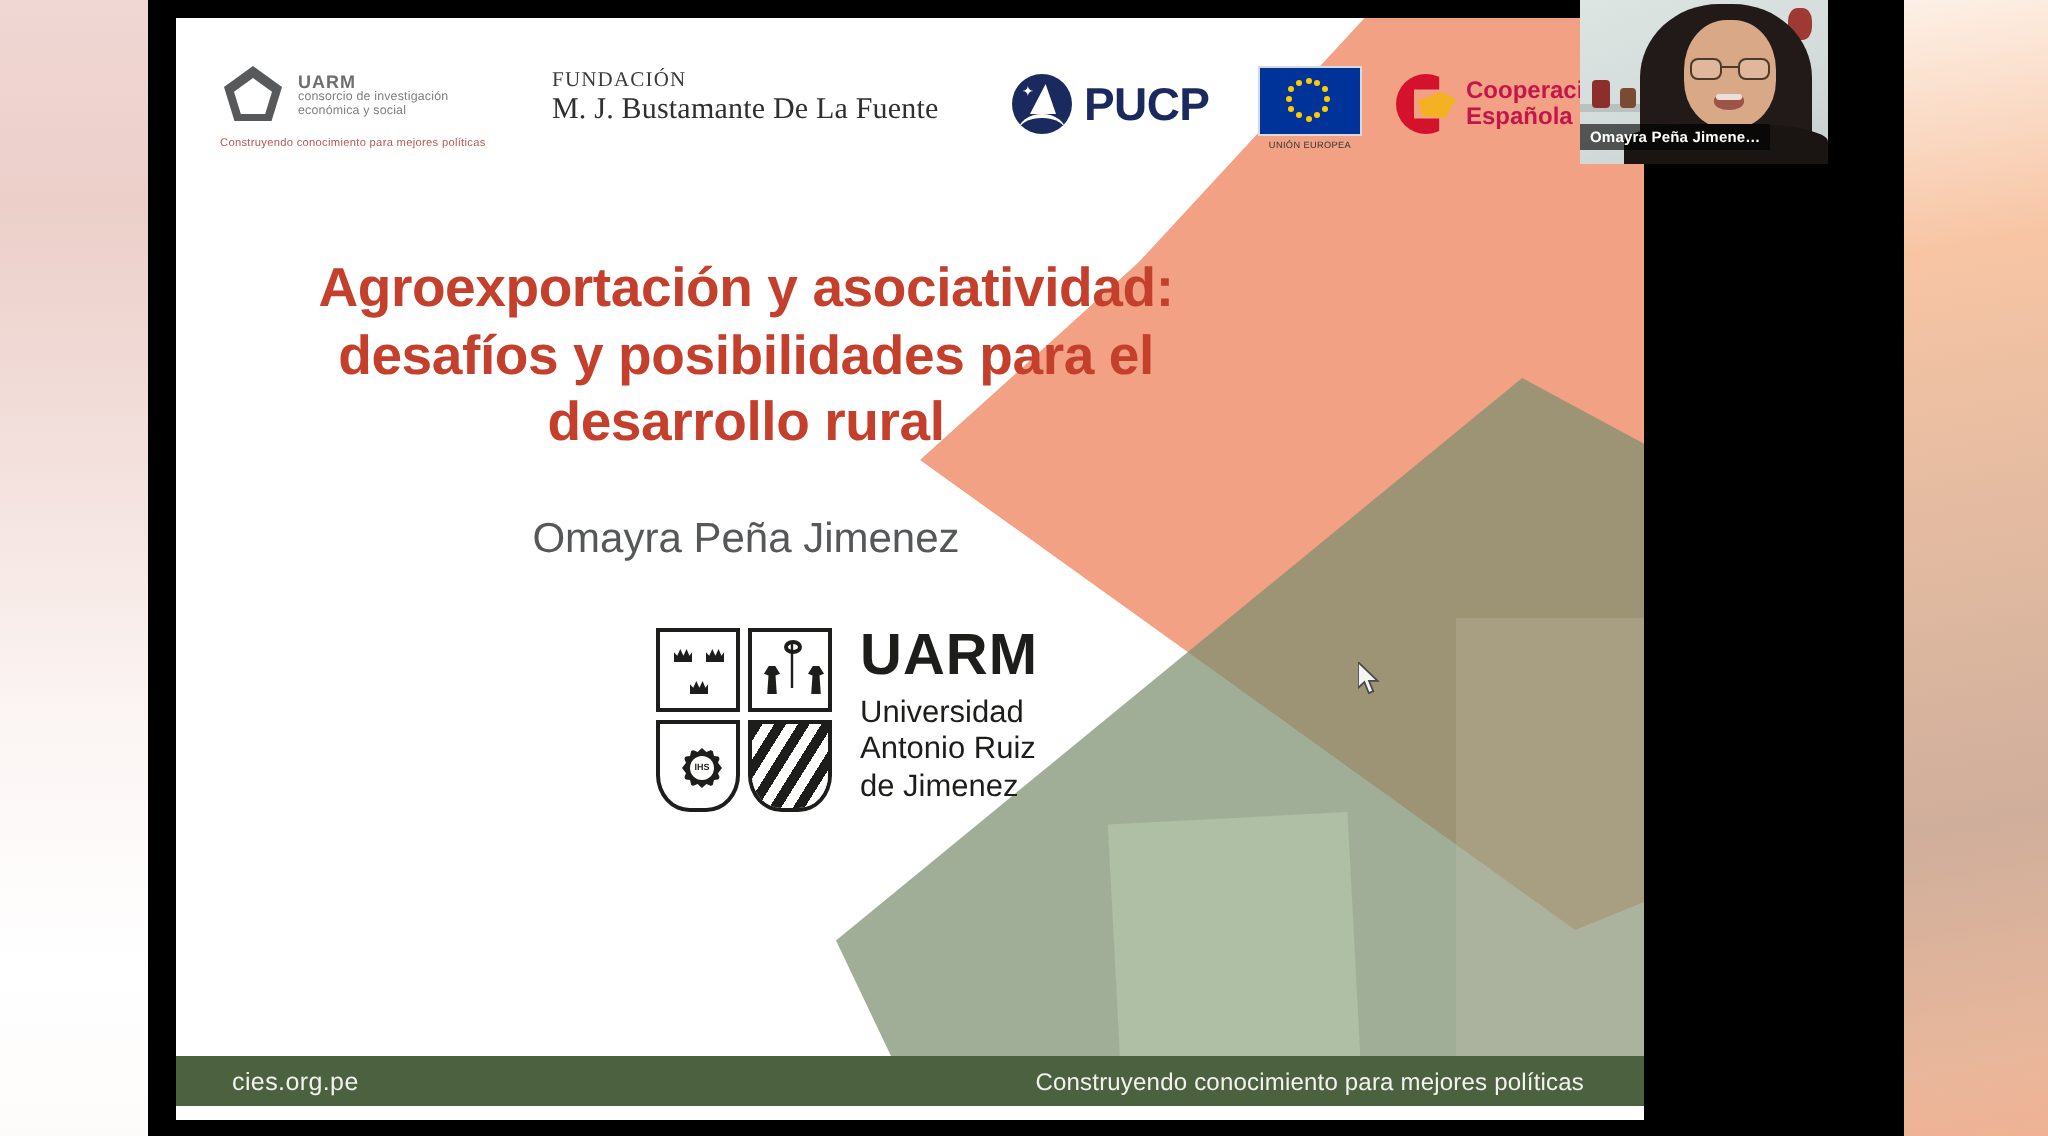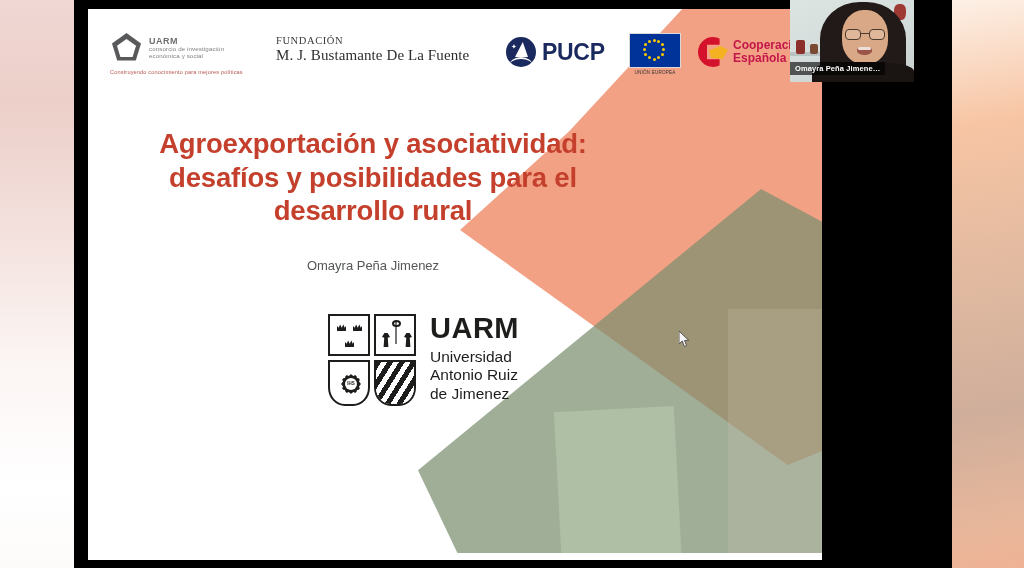--- a/index.html
+++ b/index.html
@@ -134,21 +134,21 @@
 
   
   .title{
     position:absolute;left:26px;top:118px;width:518px;
     text-align:center;
     font-size:27.5px;font-weight:bold;line-height:1.22;
     color:#c4402c;letter-spacing:-.2px;
   }
   .author{
     position:absolute;left:26px;top:249px;width:518px;
-    text-align:center;font-size:13px;color:#555759;
+    text-align:center;font-size:21px;color:#555759;
   }
 
   
   .uarm{position:absolute;left:240px;top:305px;display:flex;align-items:flex-start;}
   .uarm-shield{width:88px;height:92px;position:relative;flex:0 0 auto;}
   .q{position:absolute;border:2px solid #1d1d1b;box-sizing:border-box;background:#fff;}
   .q1{left:0;top:0;width:42px;height:42px;}
   .q2{left:46px;top:0;width:42px;height:42px;}
   .q3{left:0;top:46px;width:42px;height:46px;border-radius:0 0 40% 40%;}
   .q4{left:46px;top:46px;width:42px;height:46px;border-radius:0 0 40% 40%;overflow:hidden;}
@@ -347,20 +347,24 @@
           <div class="uarm-word">UARM</div>
           <div class="uarm-sub">
             <div>Universidad</div>
             <div>Antonio Ruiz</div>
             <div>de Jimenez</div>
           </div>
         </div>
       </div>
 
 
+      <div class="footer">
+        <div class="footer-left">cies.org.pe</div>
+        <div class="footer-right">Construyendo conocimiento para mejores políticas</div>
+      </div>
       <div class="footer-strip"></div>
 
     </div>
   </div>
 
   <div class="webcam">
     <div class="wc-wall"></div>
     <div class="wc-shelf"></div>
     <div class="wc-obj wc-o1"></div>
     <div class="wc-obj wc-o2"></div>

